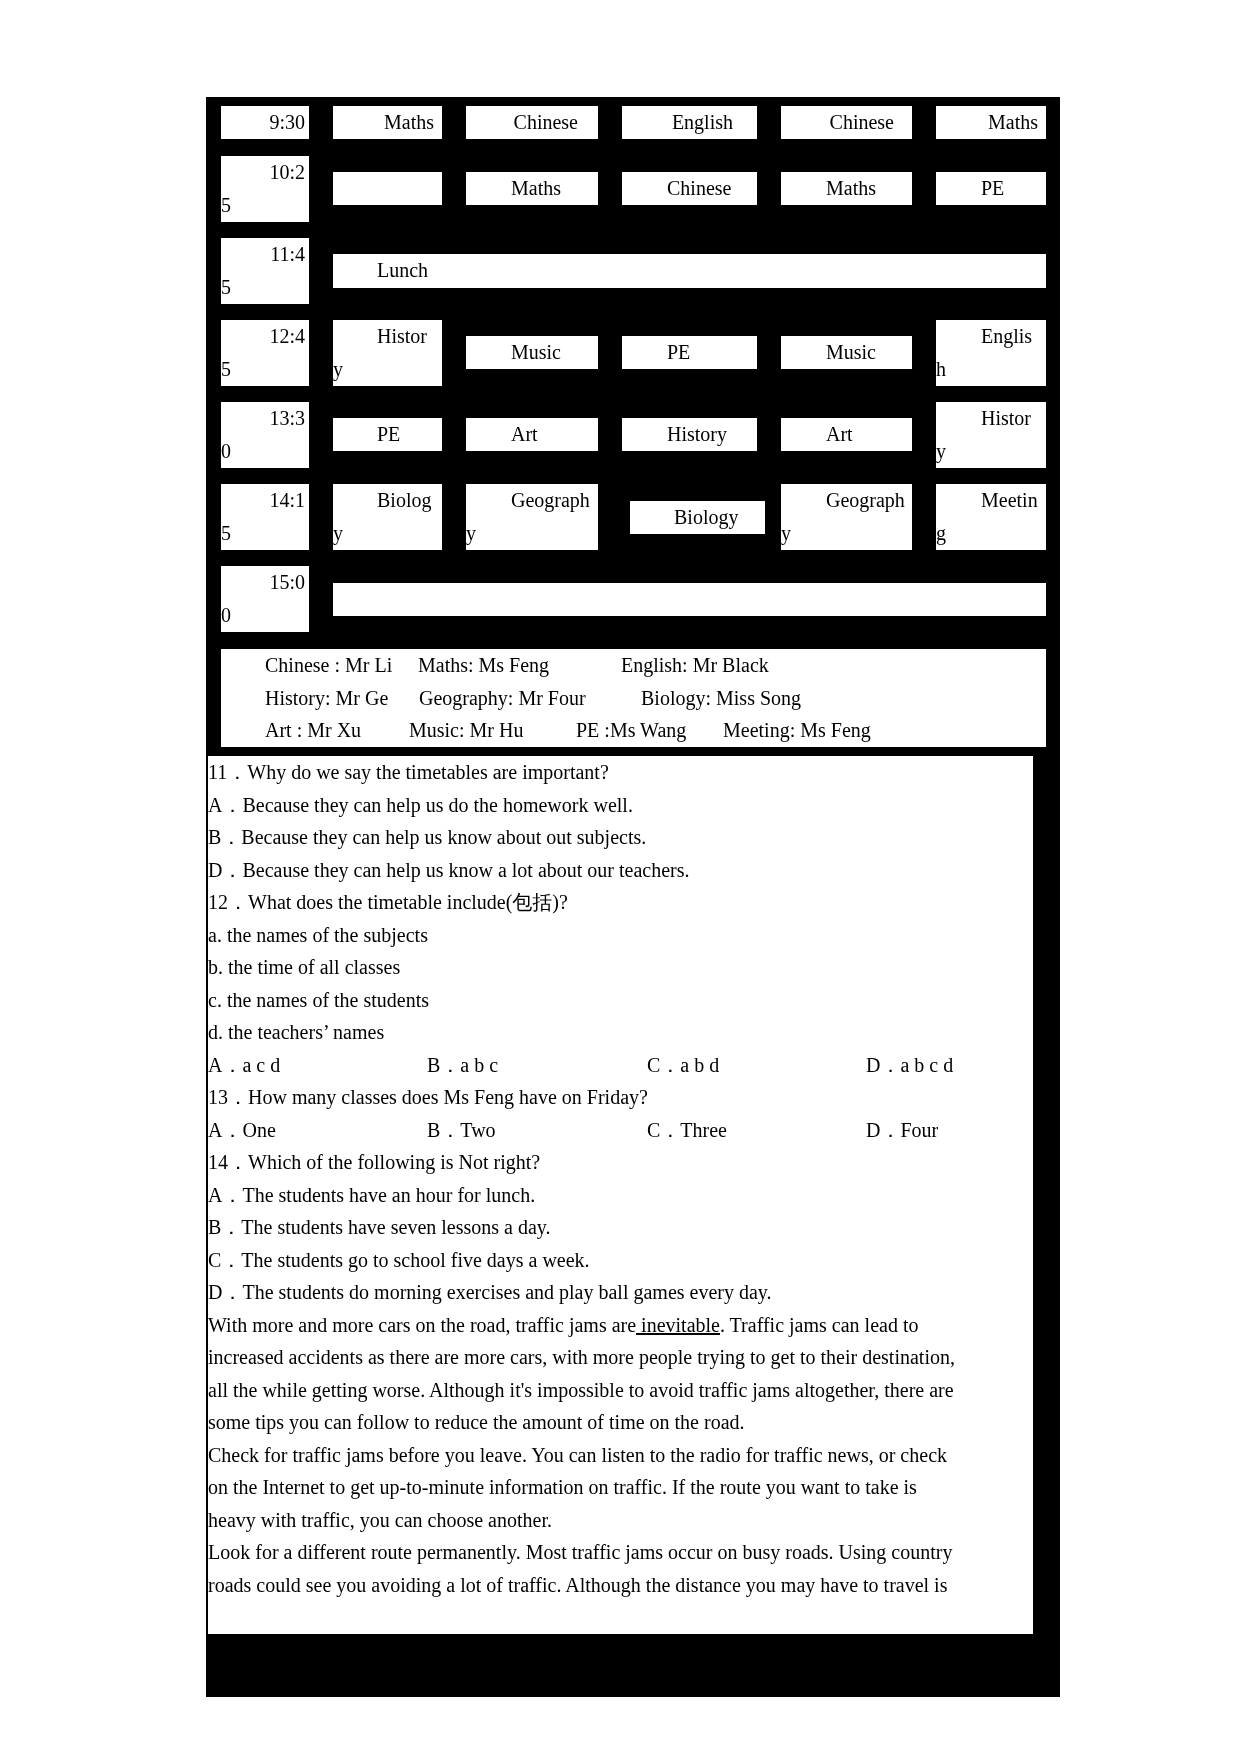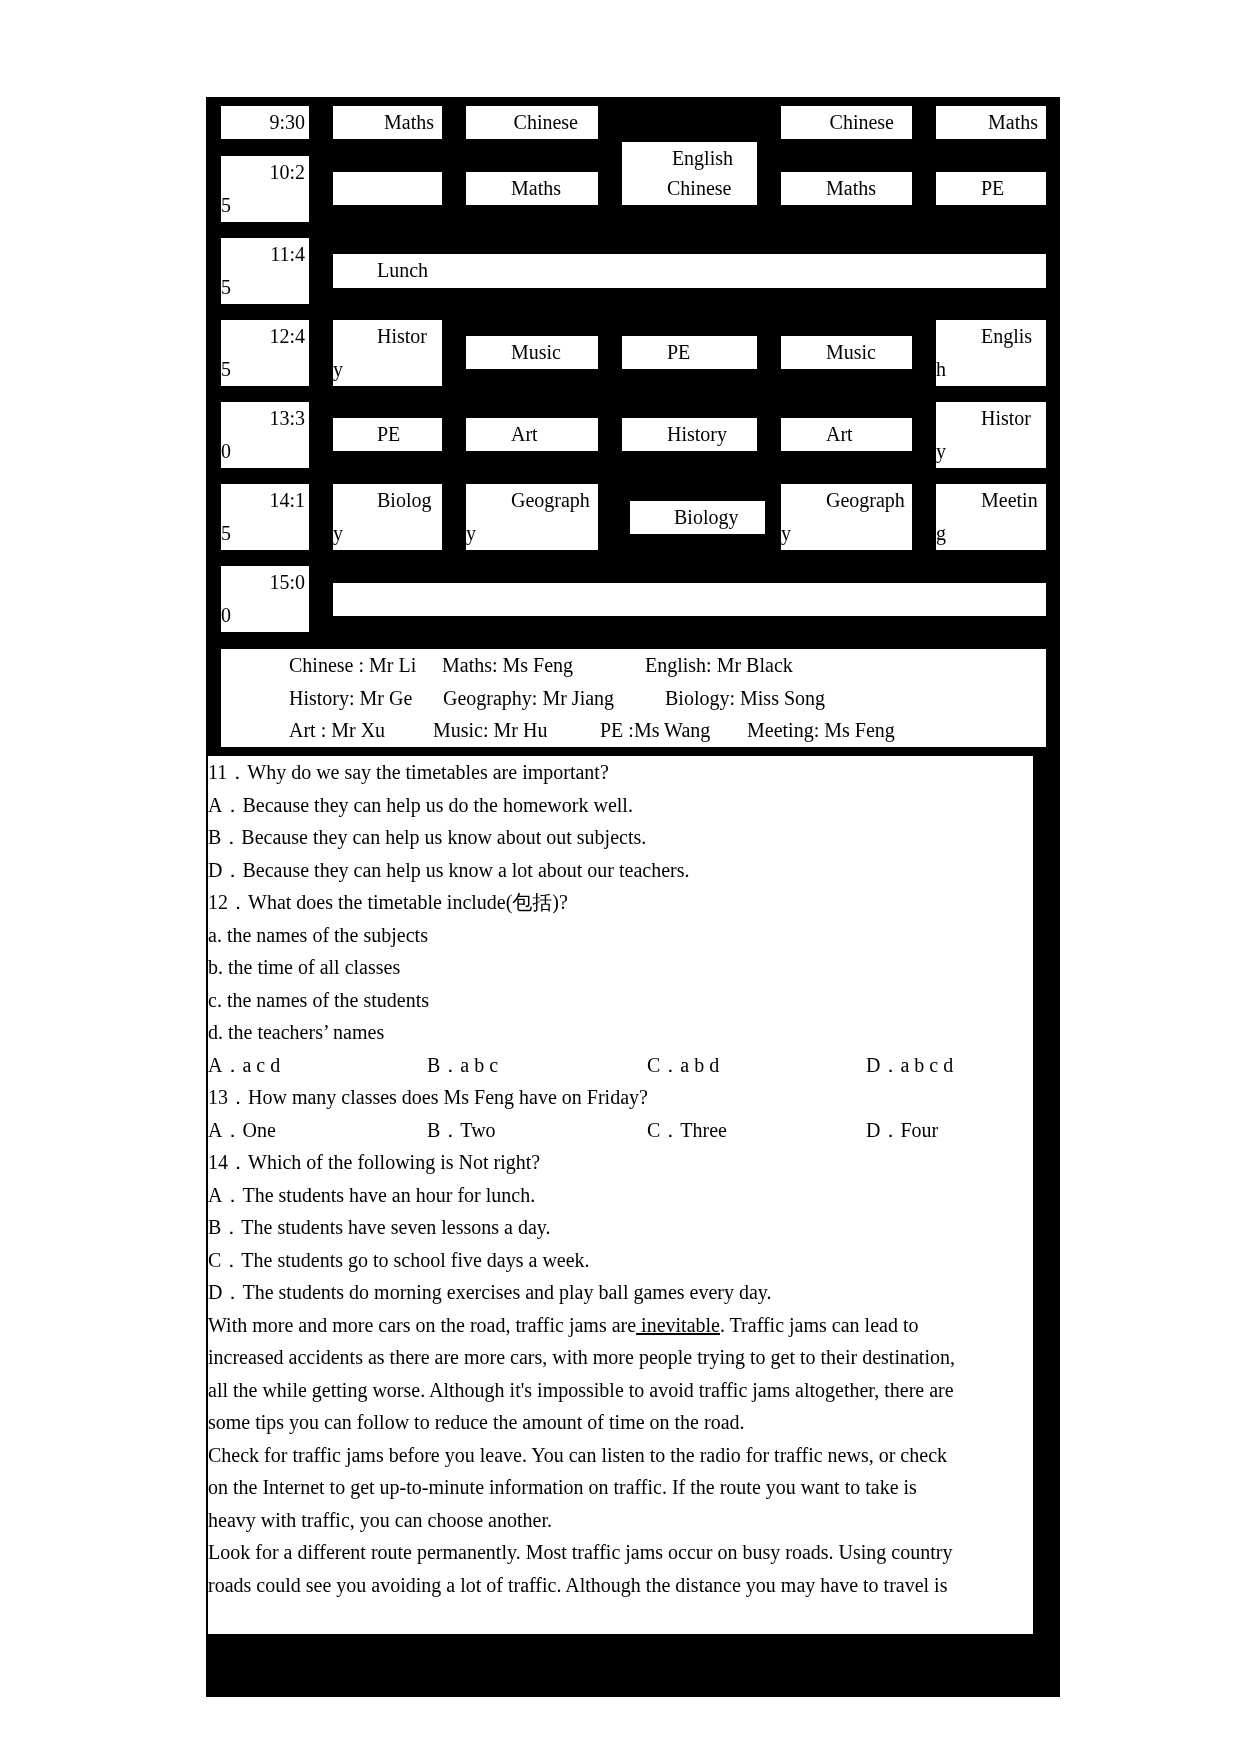--- a/index.html
+++ b/index.html
@@ -7,21 +7,21 @@
          font-family: "Liberation Serif", serif; color: #000; }
   .panel { position: absolute; left: 206px; top: 97px; width: 854px; height: 1600px; background: #000; }
   .cell { position: absolute; background: #fff; box-sizing: border-box; font-size: 20px; line-height: 33px; }
   .cell .l1 { position: absolute; top: 0; right: 8px; white-space: nowrap; }
   .cell .l2 { position: absolute; left: 0; top: 33px; white-space: nowrap; }
   .cell.time .l1 { right: 4px; }
   .cell.lunch .l1 { right: auto; left: 44px; }
   .legend { position: absolute; left: 221px; top: 649px; width: 825px; height: 98px; background: #fff;
             font-size: 20px; line-height: 32.5px; }
   .legend .row { position: absolute; left: 44px; white-space: nowrap; }
-  .legend .row span { position: absolute; top: 0; white-space: nowrap; margin-left: 24px; }
+  .legend .row span { position: absolute; top: 0; white-space: nowrap; }
   .text-area { position: absolute; left: 208px; top: 756px; width: 825px; height: 878px; background: #fff;
                font-size: 20px; line-height: 32.5px; overflow: hidden; }
   .line { position: relative; height: 32.5px; white-space: nowrap; }
   .opt-row { position: relative; height: 32.5px; white-space: nowrap; }
   .opt-row span { position: absolute; top: 0; }
   .u { text-decoration: underline; }
 </style>
 </head>
 <body>
 
@@ -29,21 +29,21 @@
 
 <div class="cell time" style="left:221px;top:106px;width:88px;height:33px;">
   <span class="l1">9:30</span>
 </div>
 <div class="cell" style="left:333px;top:106px;width:109px;height:33px;">
   <span class="l1">Maths</span>
   </div>
 <div class="cell" style="left:466px;top:106px;width:132px;height:33px;">
   <span class="l1" style="right:20px">Chinese</span>
   </div>
-<div class="cell" style="left:622px;top:106px;width:135px;height:33px;margin-top:36px;">
+<div class="cell" style="left:622px;top:106px;width:135px;height:33px;">
   <span class="l1" style="right:24px">English</span>
   </div>
 <div class="cell" style="left:781px;top:106px;width:131px;height:33px;">
   <span class="l1" style="right:18px">Chinese</span>
   </div>
 <div class="cell" style="left:936px;top:106px;width:110px;height:33px;">
   <span class="l1">Maths</span>
   </div>
 
 <div class="cell time" style="left:221px;top:156px;width:88px;height:66px;">
@@ -150,21 +150,21 @@
   </div>
 
 <div class="legend">
   <div class="row" style="top:0;">
     <span style="left:0">Chinese : Mr Li</span>
     <span style="left:153px">Maths: Ms Feng</span>
     <span style="left:356px">English: Mr Black</span>
   </div>
   <div class="row" style="top:32.5px;">
     <span style="left:0">History: Mr Ge</span>
-    <span style="left:154px">Geography: Mr Jiang</span>
+    <span style="left:154px">Geography: Mr Four</span>
     <span style="left:376px">Biology: Miss Song</span>
   </div>
   <div class="row" style="top:65px;">
     <span style="left:0">Art : Mr Xu</span>
     <span style="left:144px">Music: Mr Hu</span>
     <span style="left:311px">PE :Ms Wang</span>
     <span style="left:458px">Meeting: Ms Feng</span>
   </div>
 </div>
 

